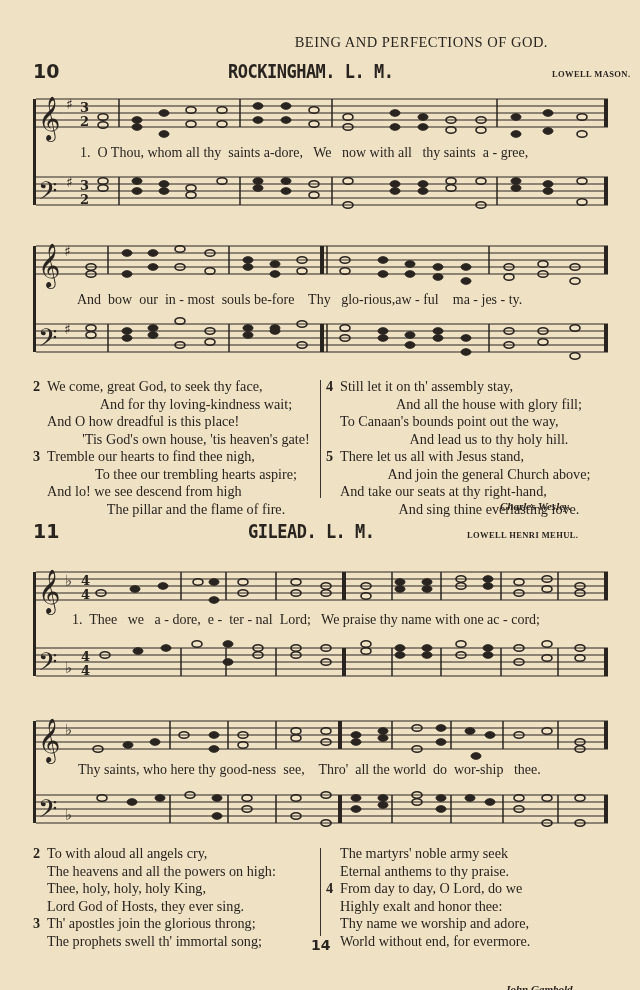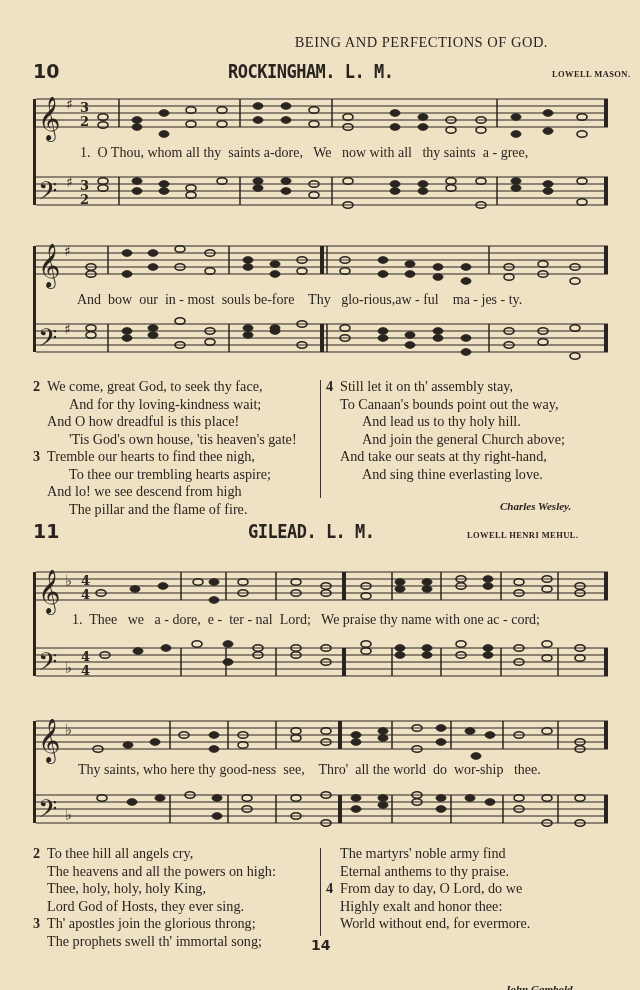--- a/index.html
+++ b/index.html
@@ -28,21 +28,21 @@
     letter-spacing: 0.4px;
   }
   .system { left: 0; width: 640px; }
   .lyric-line {
     font-family: "Liberation Serif", serif; font-size: 14px; white-space: pre; text-align: right;
   }
   .verses {
     font-family: "Liberation Serif", serif; font-size: 14.2px; line-height: 17.5px;
   }
   .verse-line { white-space: nowrap; }
-  .verse-line.indent { padding-left: 22px; }
+  .verse-line.indent { padding-left: 22px; text-align: center; }
   .verse-line .vn { display: inline-block; width: 14px; font-weight: bold; }
   .verse-line.cont { padding-left: 14px; }
   .verse-line.cont.indent { padding-left: 36px; }
   .divider { width: 1px; background: #3a322c; }
   .author { font-family: "Liberation Serif", serif; font-style: italic; font-weight: bold; font-size: 11px; }
   .page-num { font-family: "DejaVu Sans", sans-serif; font-weight: bold; font-size: 14px; }
 </style>
 </head>
 <body>
 
@@ -265,22 +265,24 @@
   <div class="verse-line cont">And O how dreadful is this place!</div>
   <div class="verse-line cont indent">'Tis God's own house, 'tis heaven's gate!</div>
   <div class="verse-line"><span class="vn">3</span><span>Tremble our hearts to find thee nigh,</span></div>
   <div class="verse-line cont indent">To thee our trembling hearts aspire;</div>
   <div class="verse-line cont">And lo!  we see descend from high</div>
   <div class="verse-line cont indent">The pillar and the flame of fire.</div>
 </div>
 <div class="abs divider" style="left:320px;top:380px;height:118px;"></div>
 <div class="abs verses" style="left:326px;top:378px;width:290px;">
   <div class="verse-line"><span class="vn">4</span><span>Still let it on th' assembly stay,</span></div>
+  <div class="verse-line cont indent">And all the house with glory fill;</div>
   <div class="verse-line cont">To Canaan's bounds point out the way,</div>
   <div class="verse-line cont indent">And lead us to thy holy hill.</div>
+  <div class="verse-line"><span class="vn">5</span><span>There let us all with  Jesus stand,</span></div>
   <div class="verse-line cont indent">And  join the general Church above;</div>
   <div class="verse-line cont">And take our seats at thy right-hand,</div>
   <div class="verse-line cont indent">And sing thine everlasting love.</div>
 </div>
 <div class="abs author" style="left:500px;top:500px;">Charles Wesley.</div>
 
 <div class="abs hymn-num" style="left:33px;top:520px;">11</div>
 <div class="abs tune-title" style="left:248px;top:520px;">GILEAD.  L. M.</div>
 <div class="abs composer" style="left:467px;top:530px;">LOWELL HENRI MEHUL.</div>
 
@@ -483,30 +485,31 @@
       <ellipse cx="547" cy="93" rx="5" ry="3.3" fill="none" stroke-width="1.6"></ellipse>
         <ellipse cx="547" cy="118" rx="5" ry="3.3" fill="none" stroke-width="1.6"></ellipse>
       <ellipse cx="580" cy="93" rx="5" ry="3.3" fill="none" stroke-width="1.6"></ellipse>
         <ellipse cx="580" cy="118" rx="5" ry="3.3" fill="none" stroke-width="1.6"></ellipse>
     </g>
   </svg>
   <div class="abs lyric-line" style="left:78px;top:57px;">Thy saints, who here thy good-ness  see,    Thro'  all the world  do  wor-ship   thee.</div>
 </div>
 
 <div class="abs verses" style="left:33px;top:845px;width:290px;">
-  <div class="verse-line"><span class="vn">2</span><span>To thee hill all angels cry,</span></div>
+  <div class="verse-line"><span class="vn">2</span><span>To with aloud all angels cry,</span></div>
   <div class="verse-line cont">The heavens and all the powers on high:</div>
   <div class="verse-line cont">Thee, holy, holy, holy King,</div>
   <div class="verse-line cont">Lord God of Hosts, they ever sing.</div>
   <div class="verse-line"><span class="vn">3</span><span>Th' apostles  join the glorious throng;</span></div>
   <div class="verse-line cont">The prophets swell th' immortal song;</div>
 </div>
 <div class="abs divider" style="left:320px;top:848px;height:88px;"></div>
 <div class="abs verses" style="left:326px;top:845px;width:290px;">
-  <div class="verse-line cont">The martyrs' noble army find</div>
+  <div class="verse-line cont">The martyrs' noble army seek</div>
   <div class="verse-line cont">Eternal anthems to thy praise.</div>
   <div class="verse-line"><span class="vn">4</span><span>From day to day, O Lord, do we</span></div>
   <div class="verse-line cont">Highly exalt and honor thee:</div>
+  <div class="verse-line cont">Thy name we worship and adore,</div>
   <div class="verse-line cont">World without end, for evermore.</div>
 </div>
 <div class="abs author" style="left:505px;top:940px;margin-top:43px;">John Gambold.</div>
 
 <div class="abs page-num" style="left:311px;top:937px;">14</div>
 
 </body></html>

